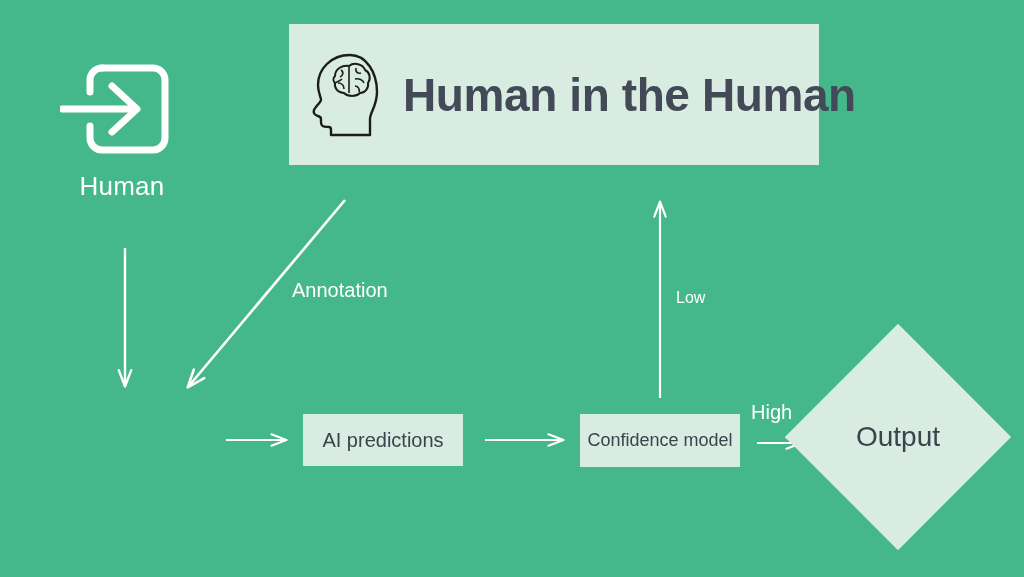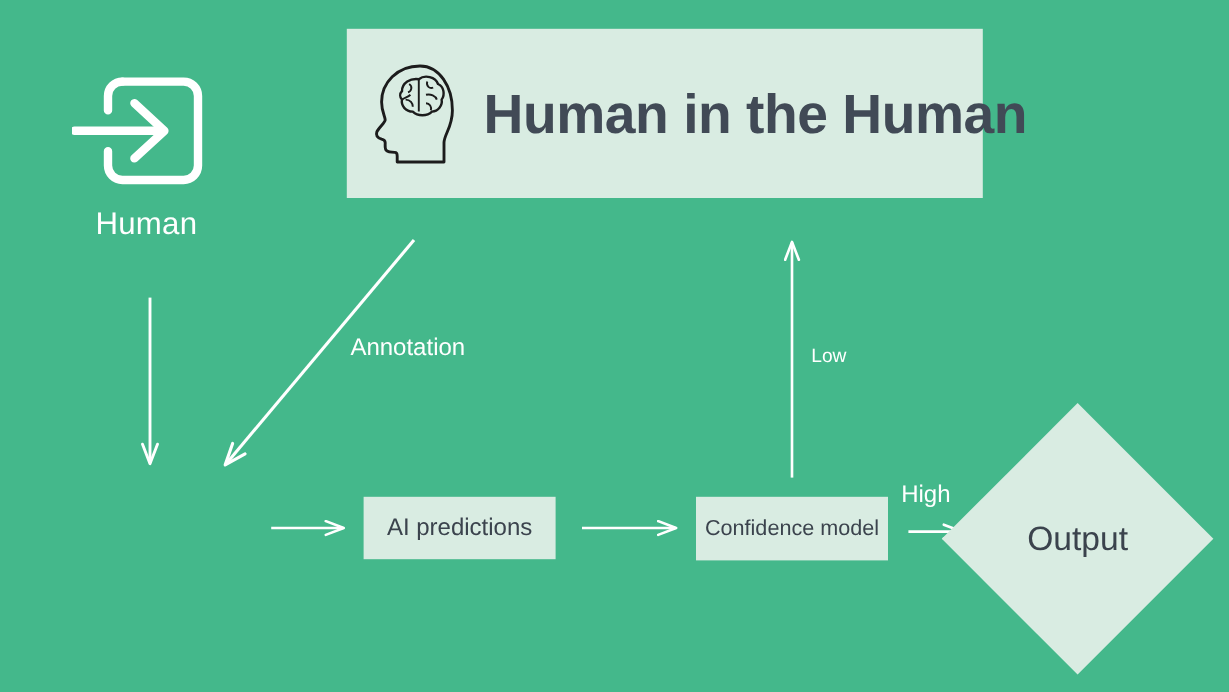--- a/index.html
+++ b/index.html
@@ -40,21 +40,21 @@
     position:absolute;background:#d9ece2;
     display:flex;align-items:center;justify-content:center;
     color:#3b434d;
   }
   #ai-model-box{left:45px;top:412px;width:160px;height:57px;font-size:26px;}
   #ai-predictions-box{left:303px;top:414px;width:160px;height:52px;font-size:20px;}
   #confidence-box{left:580px;top:414px;width:160px;height:53px;font-size:18px;}
 
   
   #output-diamond{
-    position:absolute;left:818px;top:369px;width:160px;height:160px;
+    position:absolute;left:818px;top:357px;width:160px;height:160px;
   }
   #output-diamond .diamond-shape{
     position:absolute;left:0;top:0;width:160px;height:160px;
     background:#d9ece2;transform:rotate(45deg);
   }
   #output-label{
     position:absolute;left:0;top:0;width:160px;height:160px;
     display:flex;align-items:center;justify-content:center;
     color:#3b434d;font-size:28px;
   }

